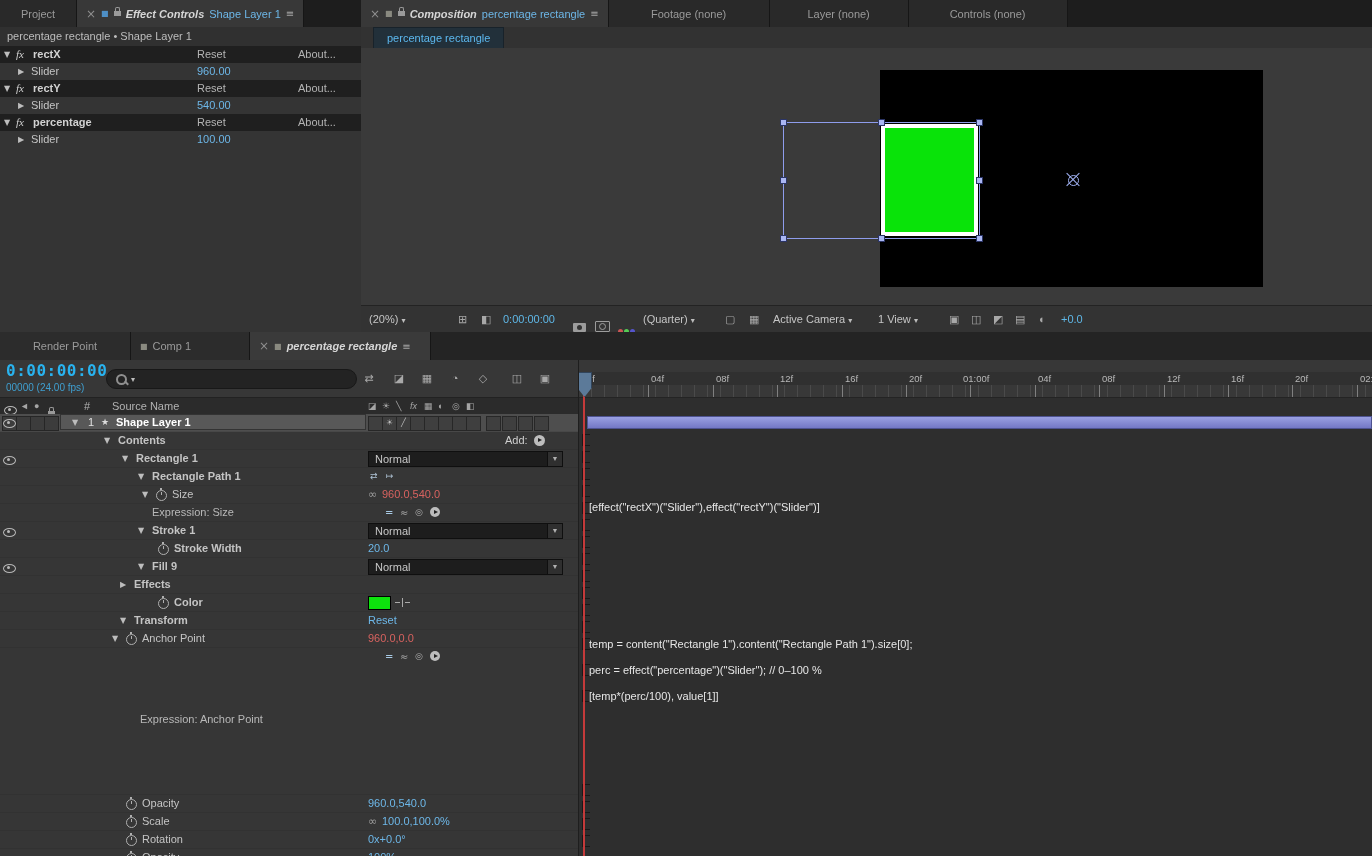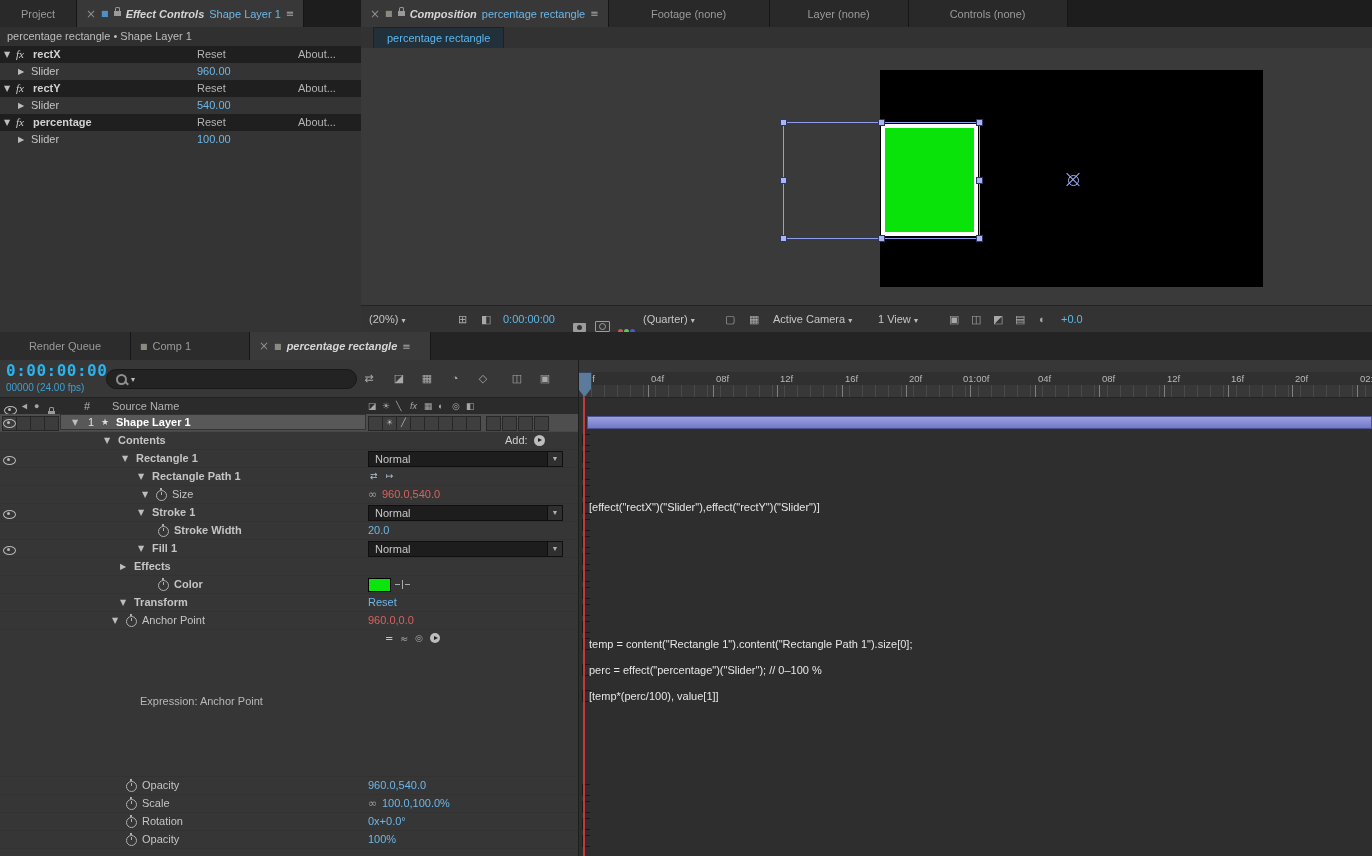--- a/index.html
+++ b/index.html
@@ -237,21 +237,21 @@
       <span class="ct" style="left:632px;font-size:11px;color:#a8a8a8">◩</span>
       <span class="ct" style="left:654px;font-size:11px;color:#a8a8a8">▤</span>
       <span class="ct" style="left:678px;font-size:11px;color:#a8a8a8">◐</span>
       <span class="ct" style="left:700px;color:#5fb8e8">+0.0</span>
     </div>
   </div>
 
   <div class="tl">
     <div class="tl-tabs">
       <div class="tab center" style="width:112px">
-        <span>Render Queue</span>
+        <span>Render Point</span>
       </div>
       <div class="tab" style="width:100px">
         <span class="g g-sq" style="color:#8a8a80"></span>
         <span>Comp 1</span>
       </div>
       <div class="tab active" style="width:162px">
         <span class="g g-close"></span>
         <span class="g g-sq" style="color:#8a8a80"></span>
         <span class="tname bold">percentage rectangle</span>
         <span class="g g-menu"></span>
@@ -341,38 +341,45 @@
         </div>
 
         <div class="prow">
           <span class="g g-twd ab" style="left:142px"></span>
           <span class="ab" style="left:156px;top:4px"><span class="i-sw"></span></span>
           <span class="ab lbl" style="left:172px">Size</span>
           <span class="g g-inf ab" style="left:368px"></span>
           <span class="ab vr" style="left:382px">960.0,540.0</span>
         </div>
 
+        <div class="prow">
+          <span class="ab lbl" style="left:152px;color:#b8b8b8">Expression: Size</span>
+          <span class="g g-eq ab" style="left:385px"></span>
+          <span class="g g-wave ab" style="left:400px"></span>
+          <span class="g g-pick ab" style="left:415px"></span>
+          <span class="ab" style="left:430px;top:3px"><span class="i-addc" style="width:10px;height:10px"></span></span>
+        </div>
 
         <div class="prow">
           <span class="ab" style="left:3px;top:5px"><span class="i-eye"></span></span>
           <span class="g g-twd ab" style="left:138px"></span>
           <span class="ab lbl bold" style="left:152px">Stroke 1</span>
           <span class="dd"><span>Normal</span><span class="dda">▼</span></span>
         </div>
 
         <div class="prow">
           <span class="ab" style="left:158px;top:4px"><span class="i-sw"></span></span>
           <span class="ab lbl bold" style="left:174px">Stroke Width</span>
           <span class="ab vb" style="left:368px">20.0</span>
         </div>
 
         <div class="prow">
           <span class="ab" style="left:3px;top:5px"><span class="i-eye"></span></span>
           <span class="g g-twd ab" style="left:138px"></span>
-          <span class="ab lbl bold" style="left:152px">Fill 1</span>
+          <span class="ab lbl bold" style="left:152px">Fill 9</span>
           <span class="dd"><span>Normal</span><span class="dda">▼</span></span>
         </div>
 
         <div class="prow">
           <span class="g g-twr ab" style="left:120px"></span>
           <span class="ab lbl bold" style="left:134px">Effects</span>
         </div>
 
         <div class="prow">
           <span class="ab" style="left:158px;top:4px"><span class="i-sw"></span></span>

